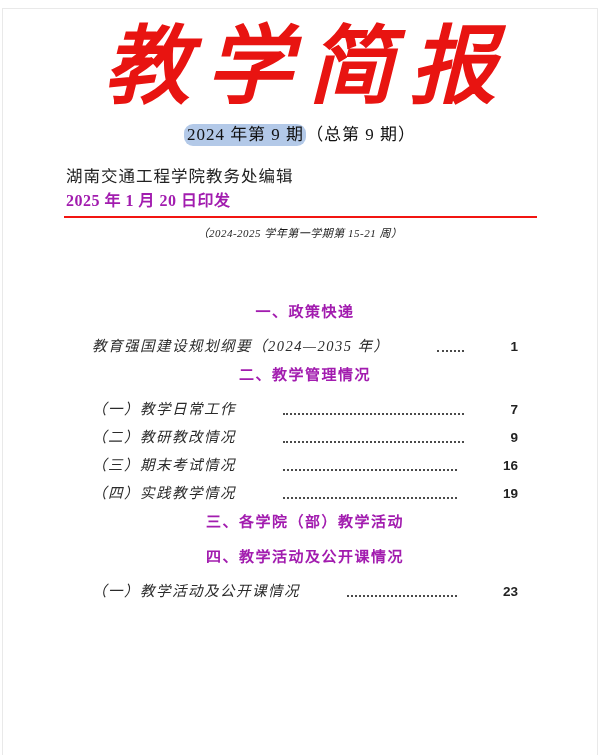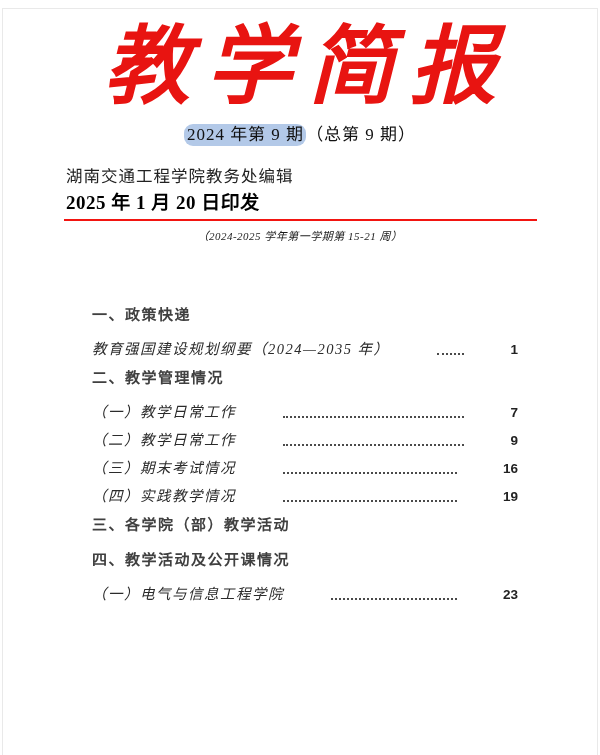--- a/index.html
+++ b/index.html
@@ -63,24 +63,24 @@
     align-items: baseline;
     margin: 17px 64px 0 66px;
     flex-direction: column;
   }
   .pub-editor {
     font-size: 16.5px;
     letter-spacing: 1px;
     color: #222;
   }
   .pub-date {
-    font-size: 19px;
+    font-size: 16px;
     font-weight: bold;
     letter-spacing: 0.5px;
-    color: #000000;
+    color: #a21caf;
   }
   .red-rule {
     margin: 5px 63px 0 64px;
     height: 0;
     border-top: 2.5px solid var(--rule-red);
   }
   
   .toc-title {
     margin-top: 64px;
     text-align: center;
@@ -104,22 +104,23 @@
   
   .toc-list {
     margin: 60px 82px 0 92px;
   }
   .toc-heading {
     font-family: "Liberation Sans", sans-serif;
     font-weight: bold;
     font-size: 15px;
     line-height: 19px;
     letter-spacing: 1.5px;
-    color: #404040;
+    color: #a21caf;
     margin: 8px 0 16px;
+    text-align: center;
   }
   .toc-row {
     display: flex;
     align-items: flex-end;
     margin-bottom: 9px;
     line-height: 19px;
     gap: 44px;
   }
   .toc-label {
     font-style: italic;
@@ -170,35 +171,35 @@
         <span class="toc-dots"></span>
         <span class="toc-page">1</span>
       </div>
       <div class="toc-heading">二、教学管理情况</div>
       <div class="toc-row">
         <span class="toc-label">（一）教学日常工作</span>
         <span class="toc-dots"></span>
         <span class="toc-page">7</span>
       </div>
       <div class="toc-row">
-        <span class="toc-label">（二）教学日常工作</span>
+        <span class="toc-label">（二）教研教改情况</span>
         <span class="toc-dots"></span>
         <span class="toc-page">9</span>
       </div>
       <div class="toc-row">
         <span class="toc-label">（三）期末考试情况</span>
         <span class="toc-dots"></span>
         <span class="toc-page">16</span>
       </div>
       <div class="toc-row">
         <span class="toc-label">（四）实践教学情况</span>
         <span class="toc-dots"></span>
         <span class="toc-page">19</span>
       </div>
       <div class="toc-heading">三、各学院（部）教学活动</div>
       <div class="toc-heading">四、教学活动及公开课情况</div>
       <div class="toc-row">
-        <span class="toc-label">（一）电气与信息工程学院</span>
+        <span class="toc-label">（一）教学活动及公开课情况</span>
         <span class="toc-dots"></span>
         <span class="toc-page">23</span>
       </div>
     </div>
 </div>
 
 </body></html>

